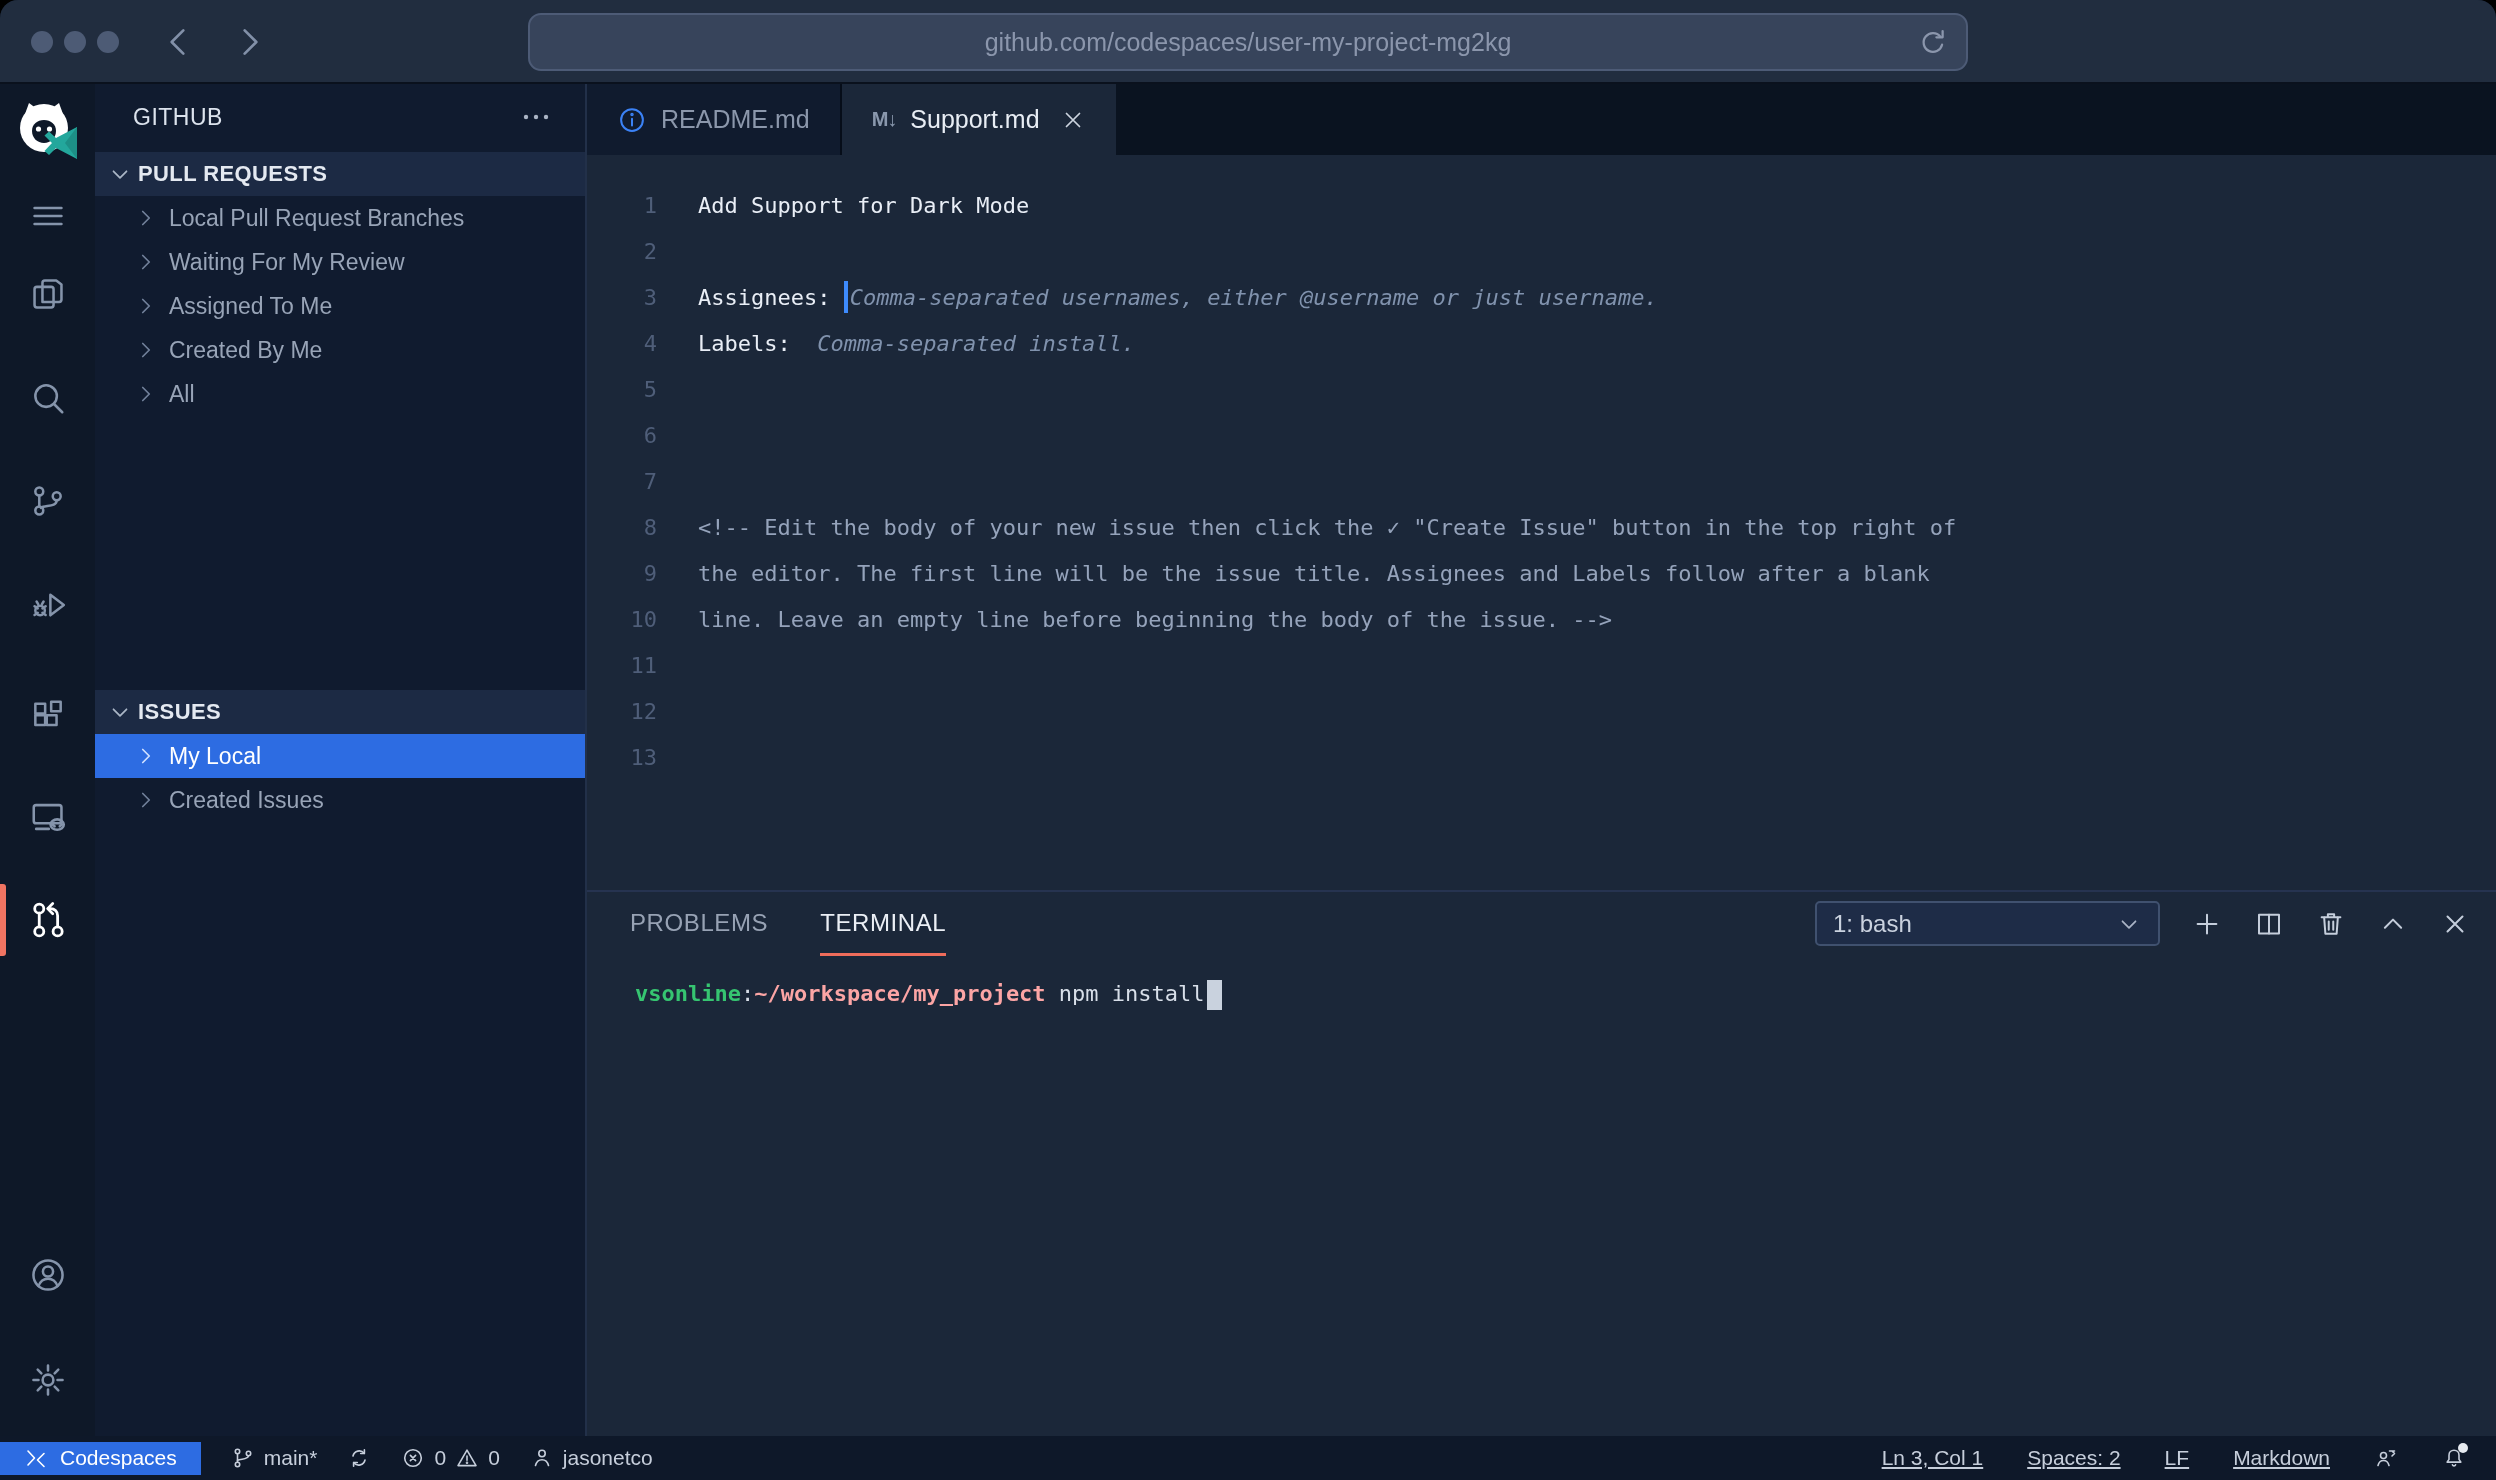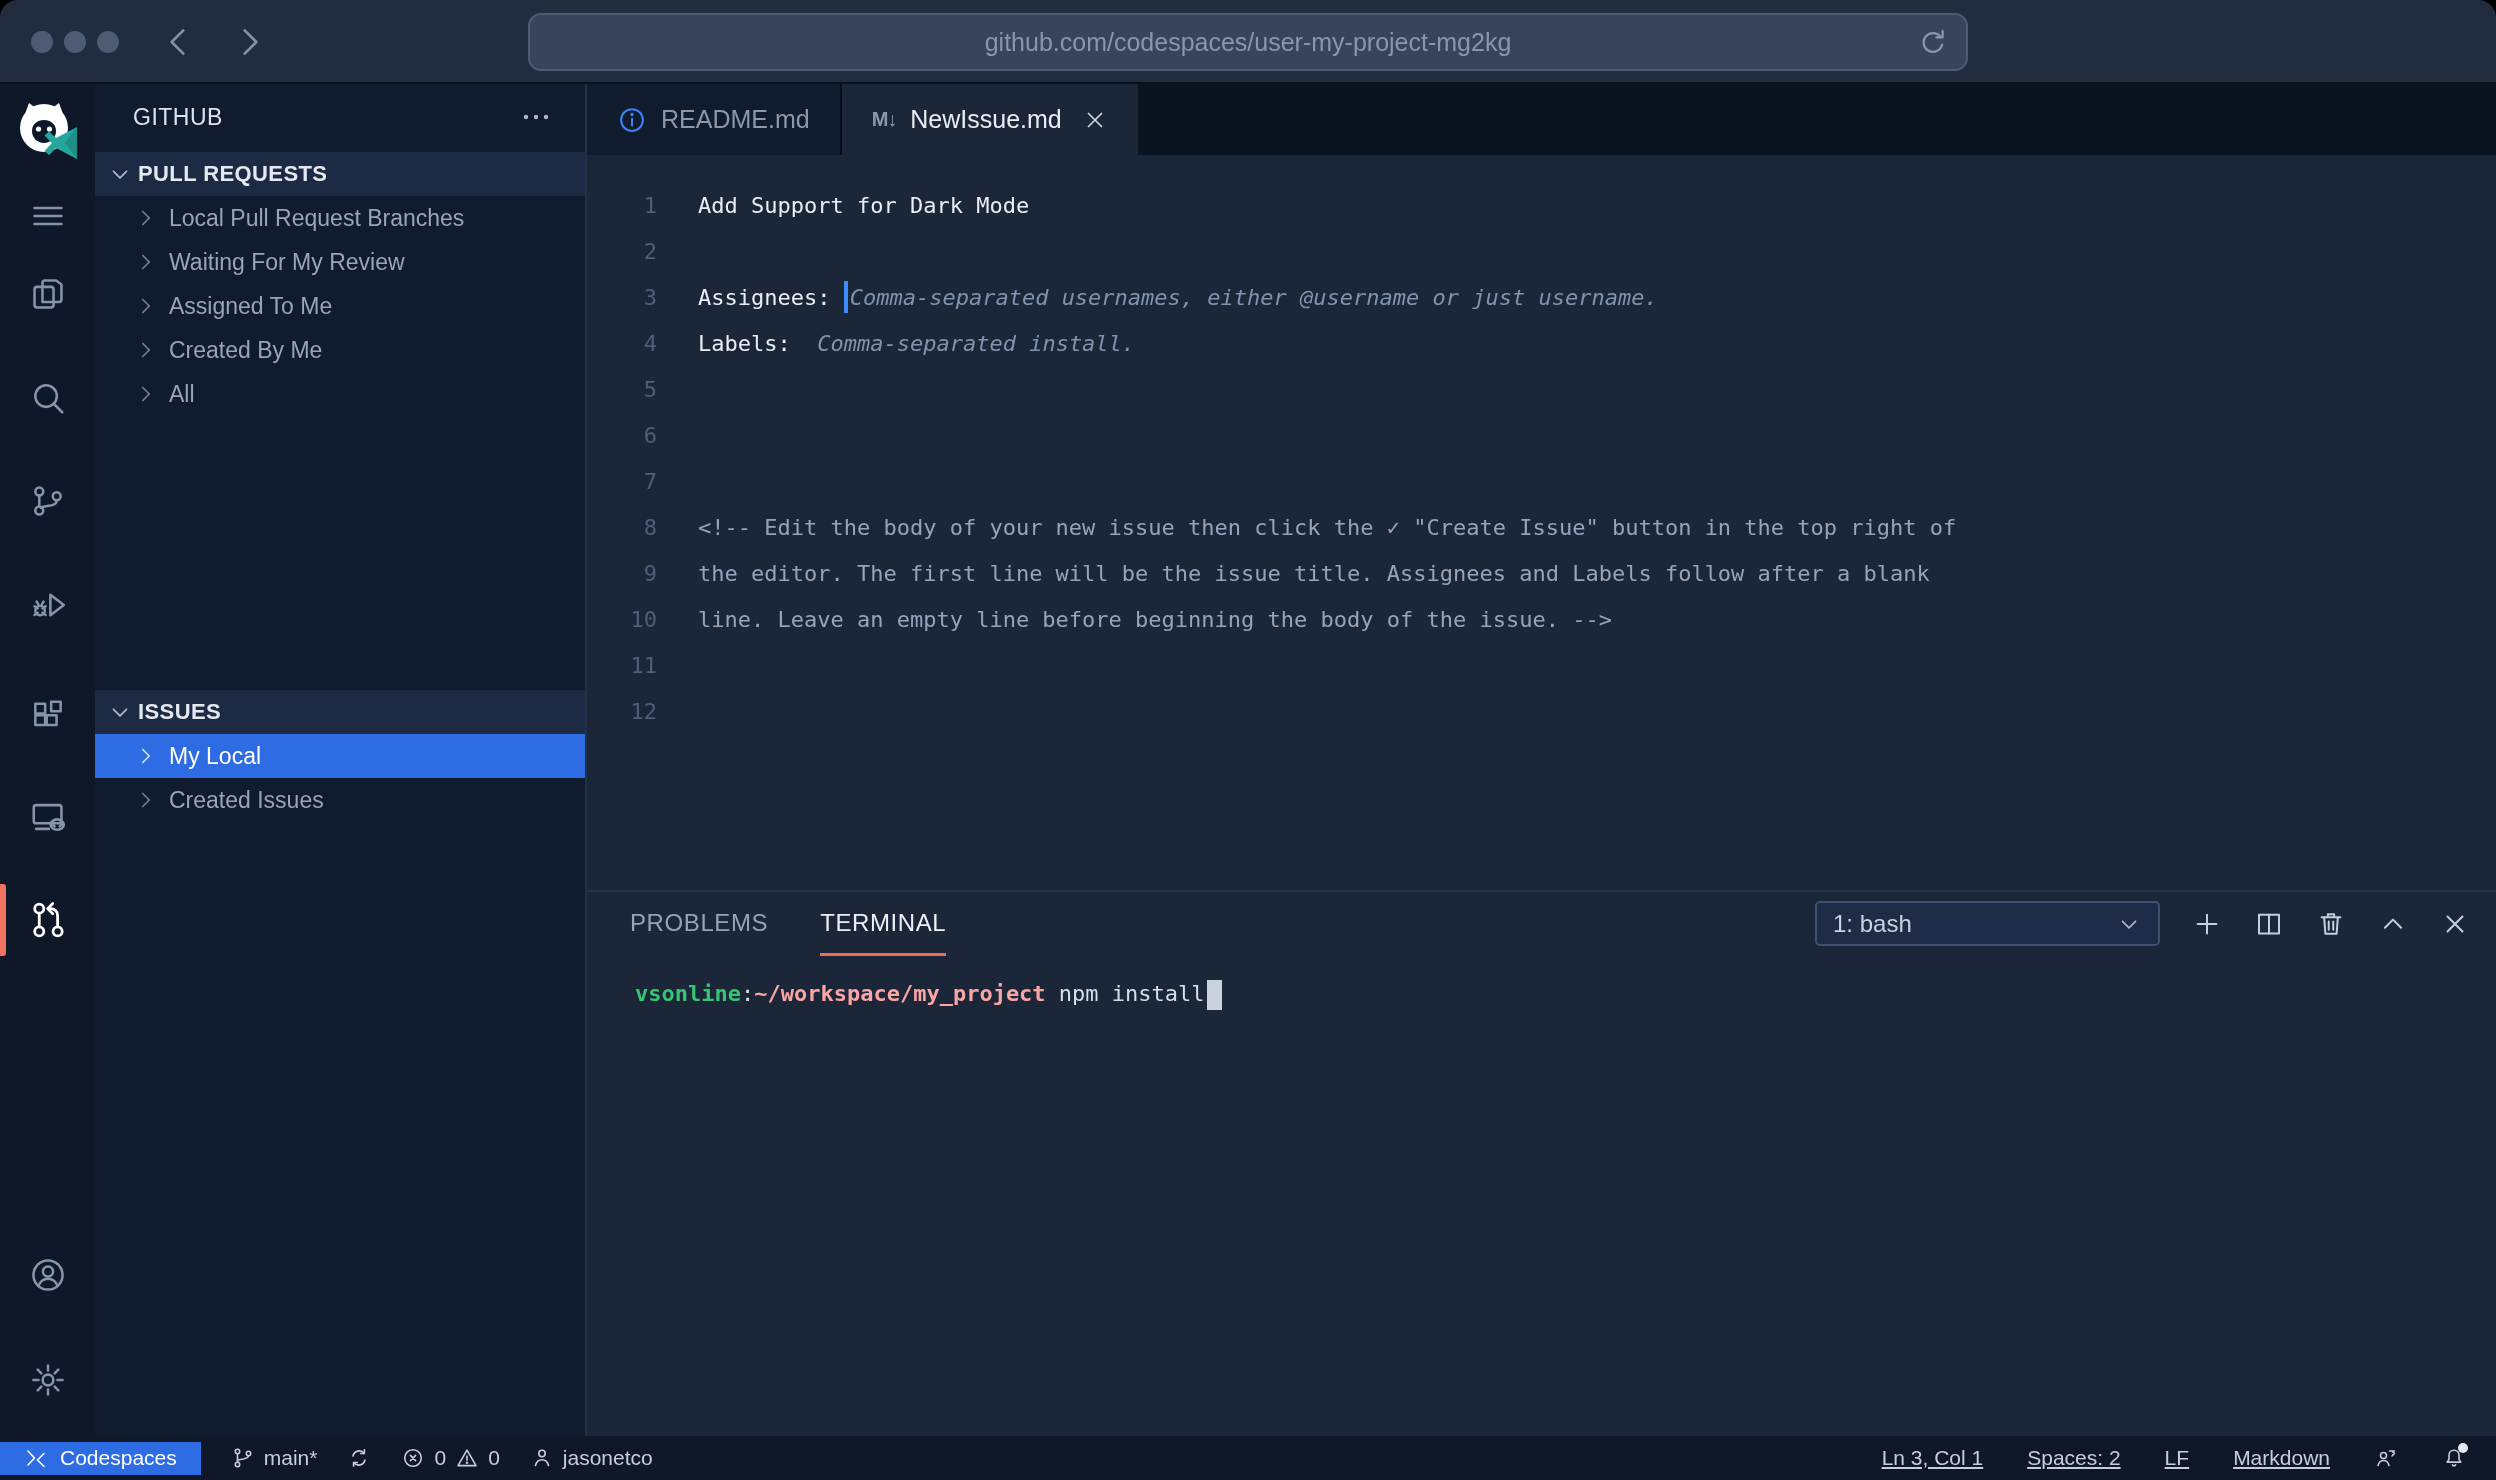--- a/index.html
+++ b/index.html
@@ -281,21 +281,21 @@
       <div class="tab inactive">
         <svg class="stroked tab-icon" viewBox="0 0 24 24" style="color:#3b82f6">
             <circle cx="12" cy="12" r="8.7" stroke-width="1.9"></circle>
             <path d="M12 11v5.3" stroke-width="1.9"></path>
             <circle cx="12" cy="7.6" r="0.6" fill="currentColor"></circle>
           </svg>
         <span>README.md</span>
       </div>
       <div class="tab active">
         <span class="md-glyph">M↓</span>
-        <span>NewIssue.md</span>
+        <span>Support.md</span>
         <svg class="stroked close" viewBox="0 0 24 24">
             <path d="M6 6l12 12M18 6L6 18" stroke-width="1.8"></path>
           </svg>
       </div>
     </div>
 
     <div class="editor">
       <div id="editor-lines">
           <div class="line">
     <span class="gutter">1</span>
@@ -336,20 +336,24 @@
           <div class="line">
     <span class="gutter">10</span>
     <span class="code-text"><span class="seg tk-cm">line. Leave an empty line before beginning the body of the issue. --&gt;</span></span>
   </div>
           <div class="line">
     <span class="gutter">11</span>
     <span class="code-text"></span>
   </div>
           <div class="line">
     <span class="gutter">12</span>
+    <span class="code-text"></span>
+  </div>
+          <div class="line">
+    <span class="gutter">13</span>
     <span class="code-text"></span>
   </div>
         </div>
     </div>
 
     <div class="panel">
       <div class="panel-header">
         <span class="panel-tab">PROBLEMS</span>
         <span class="panel-tab active">TERMINAL</span>
         <div class="panel-controls">

